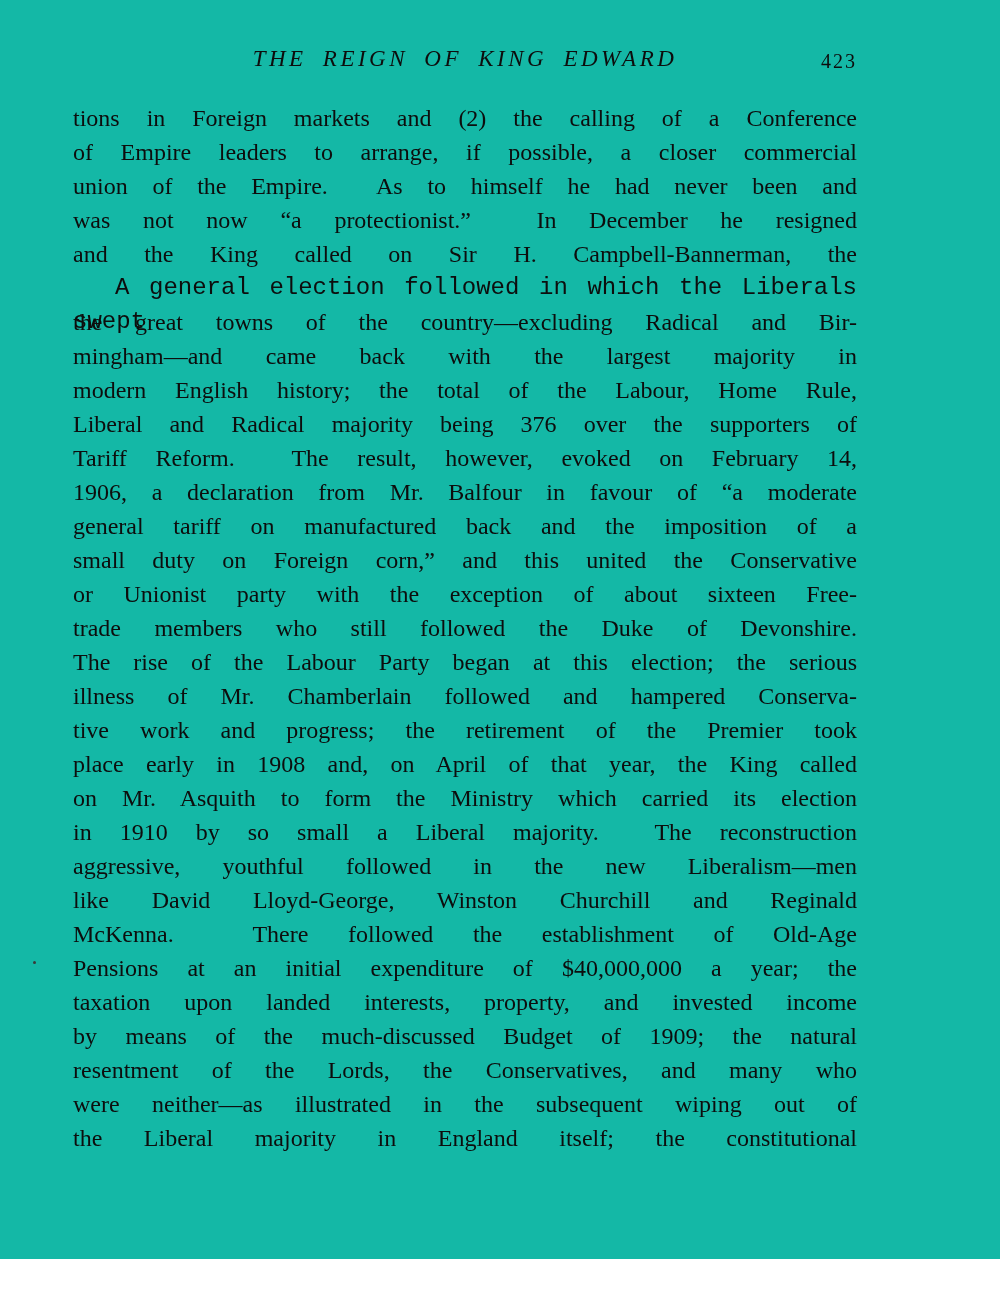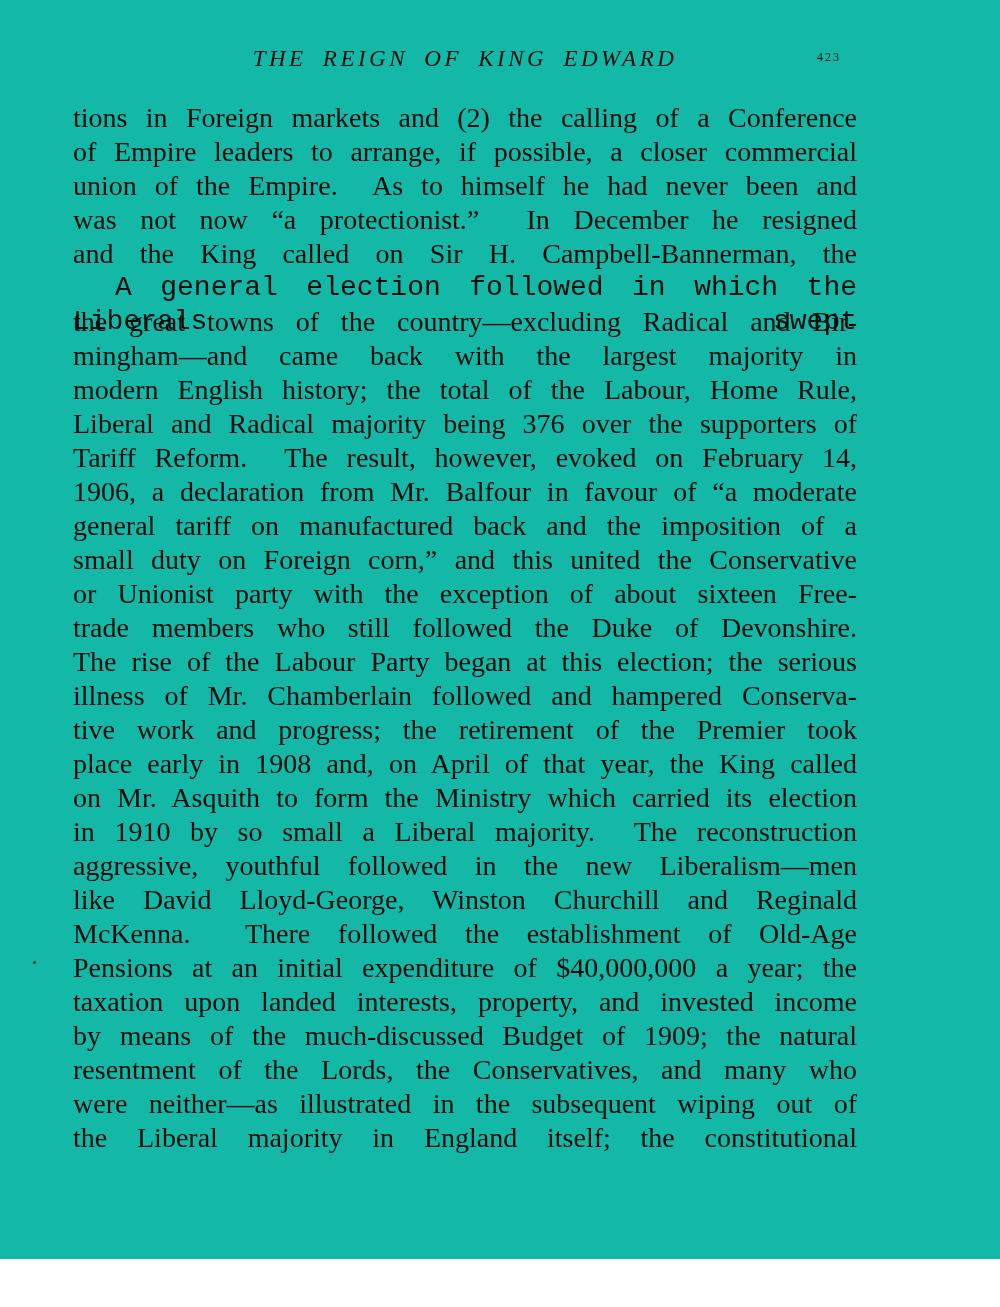--- a/index.html
+++ b/index.html
@@ -27,31 +27,31 @@
     display: block;
     text-align: center;
     font-style: italic;
     font-size: 23px;
     letter-spacing: 3.5px;
     word-spacing: 7px;
     white-space: nowrap;
   }
   .page-number {
     position: absolute;
-    right: 16px;
+    right: 0;
     top: 4px;
-    font-size: 12px;
+    font-size: 20px;
     letter-spacing: 2px;
   }
   .body-text {
     position: absolute;
     left: 73px;
     top: 101px;
     width: 784px;
-    font-size: 28px;
+    font-size: 24px;
   }
   .line {
     height: 34px;
     line-height: 34px;
     text-align: justify;
     text-align-last: justify;
     white-space: normal;
   }
   .line.no-just {
     text-align-last: left;

